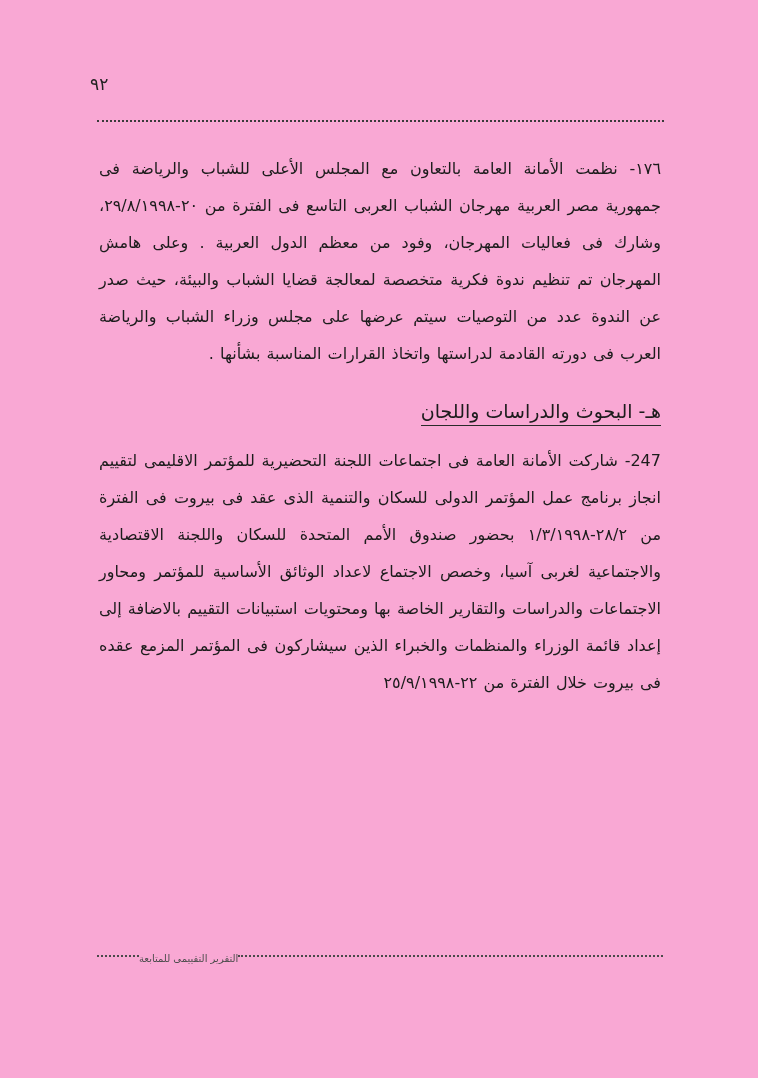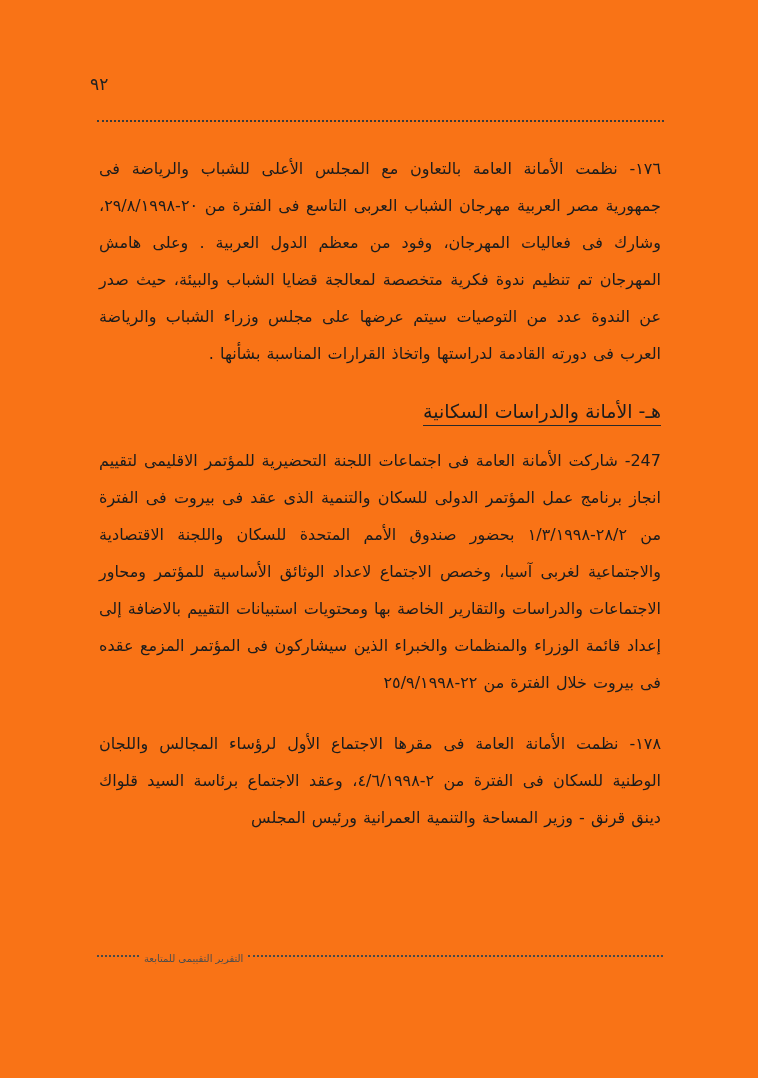--- a/index.html
+++ b/index.html
@@ -8,21 +8,21 @@
     width: 758px;
     height: 1078px;
     background: #ffffff;
     font-family: "DejaVu Sans", sans-serif;
   }
 
   .page {
     position: relative;
     width: 758px;
     height: 1078px;
-    background: #f97316;
+    background: #f9a8d4;
     color: #1c1c1c;
     overflow: hidden;
   }
 
   .page-number {
     position: absolute;
     top: 74px;
     left: 90px;
     font-size: 17px;
     letter-spacing: 1px;
@@ -70,21 +70,20 @@
   }
 
   .footer {
     position: absolute;
     top: 950px;
     left: 97px;
     width: 566px;
     display: flex;
     direction: ltr;
     align-items: center;
-    gap: 5px;
   }
 
   .footer .dots {
     height: 0;
     border-bottom: 2px dotted #4a4a4a;
   }
 
   .footer .dots-short {
     width: 42px;
     flex: 0 0 auto;
@@ -116,32 +115,28 @@
   <div class="top-rule"></div>
 
   <div class="content">
 
     <p class="para">
       <span class="marker">١٧٦-</span>
       <span class="para-text">نظمت الأمانة العامة بالتعاون مع المجلس الأعلى للشباب والرياضة فى جمهورية مصر العربية مهرجان الشباب العربى التاسع فى الفترة من ٢٠-٢٩/٨/١٩٩٨، وشارك فى فعاليات المهرجان، وفود من معظم الدول العربية . وعلى هامش المهرجان تم تنظيم ندوة فكرية متخصصة لمعالجة قضايا الشباب والبيئة، حيث صدر عن الندوة عدد من التوصيات سيتم عرضها على مجلس وزراء الشباب والرياضة العرب فى دورته القادمة لدراستها واتخاذ القرارات المناسبة بشأنها .</span>
     </p>
 
     <div class="section-heading">
-      <span class="underlined">هـ- الأمانة والدراسات السكانية</span>
+      <span class="underlined">هـ- البحوث والدراسات واللجان</span>
     </div>
 
     <p class="para">
       <span class="marker">247-</span>
       <span class="para-text">شاركت الأمانة العامة فى اجتماعات اللجنة التحضيرية للمؤتمر الاقليمى لتقييم انجاز برنامج عمل المؤتمر الدولى للسكان والتنمية الذى عقد فى بيروت فى الفترة من ٢٨/٢-١/٣/١٩٩٨ بحضور صندوق الأمم المتحدة للسكان واللجنة الاقتصادية والاجتماعية لغربى آسيا، وخصص الاجتماع لاعداد الوثائق الأساسية للمؤتمر ومحاور الاجتماعات والدراسات والتقارير الخاصة بها ومحتويات استبيانات التقييم بالاضافة إلى إعداد قائمة الوزراء والمنظمات والخبراء الذين سيشاركون فى المؤتمر المزمع عقده فى بيروت خلال الفترة من ٢٢-٢٥/٩/١٩٩٨</span>
     </p>
 
-    <p class="para">
-      <span class="marker">١٧٨-</span>
-      <span class="para-text">نظمت الأمانة العامة فى مقرها الاجتماع الأول لرؤساء المجالس واللجان الوطنية للسكان فى الفترة من ٢-٤/٦/١٩٩٨، وعقد الاجتماع برئاسة السيد قلواك دينق قرنق - وزير المساحة والتنمية العمرانية ورئيس المجلس</span>
-    </p>
 
   </div>
 
   <div class="footer">
     <span class="dots dots-short"></span>
     <span class="stamp">التقرير التقييمي للمتابعة</span>
     <span class="dots dots-long"></span>
   </div>
 
 </div>

